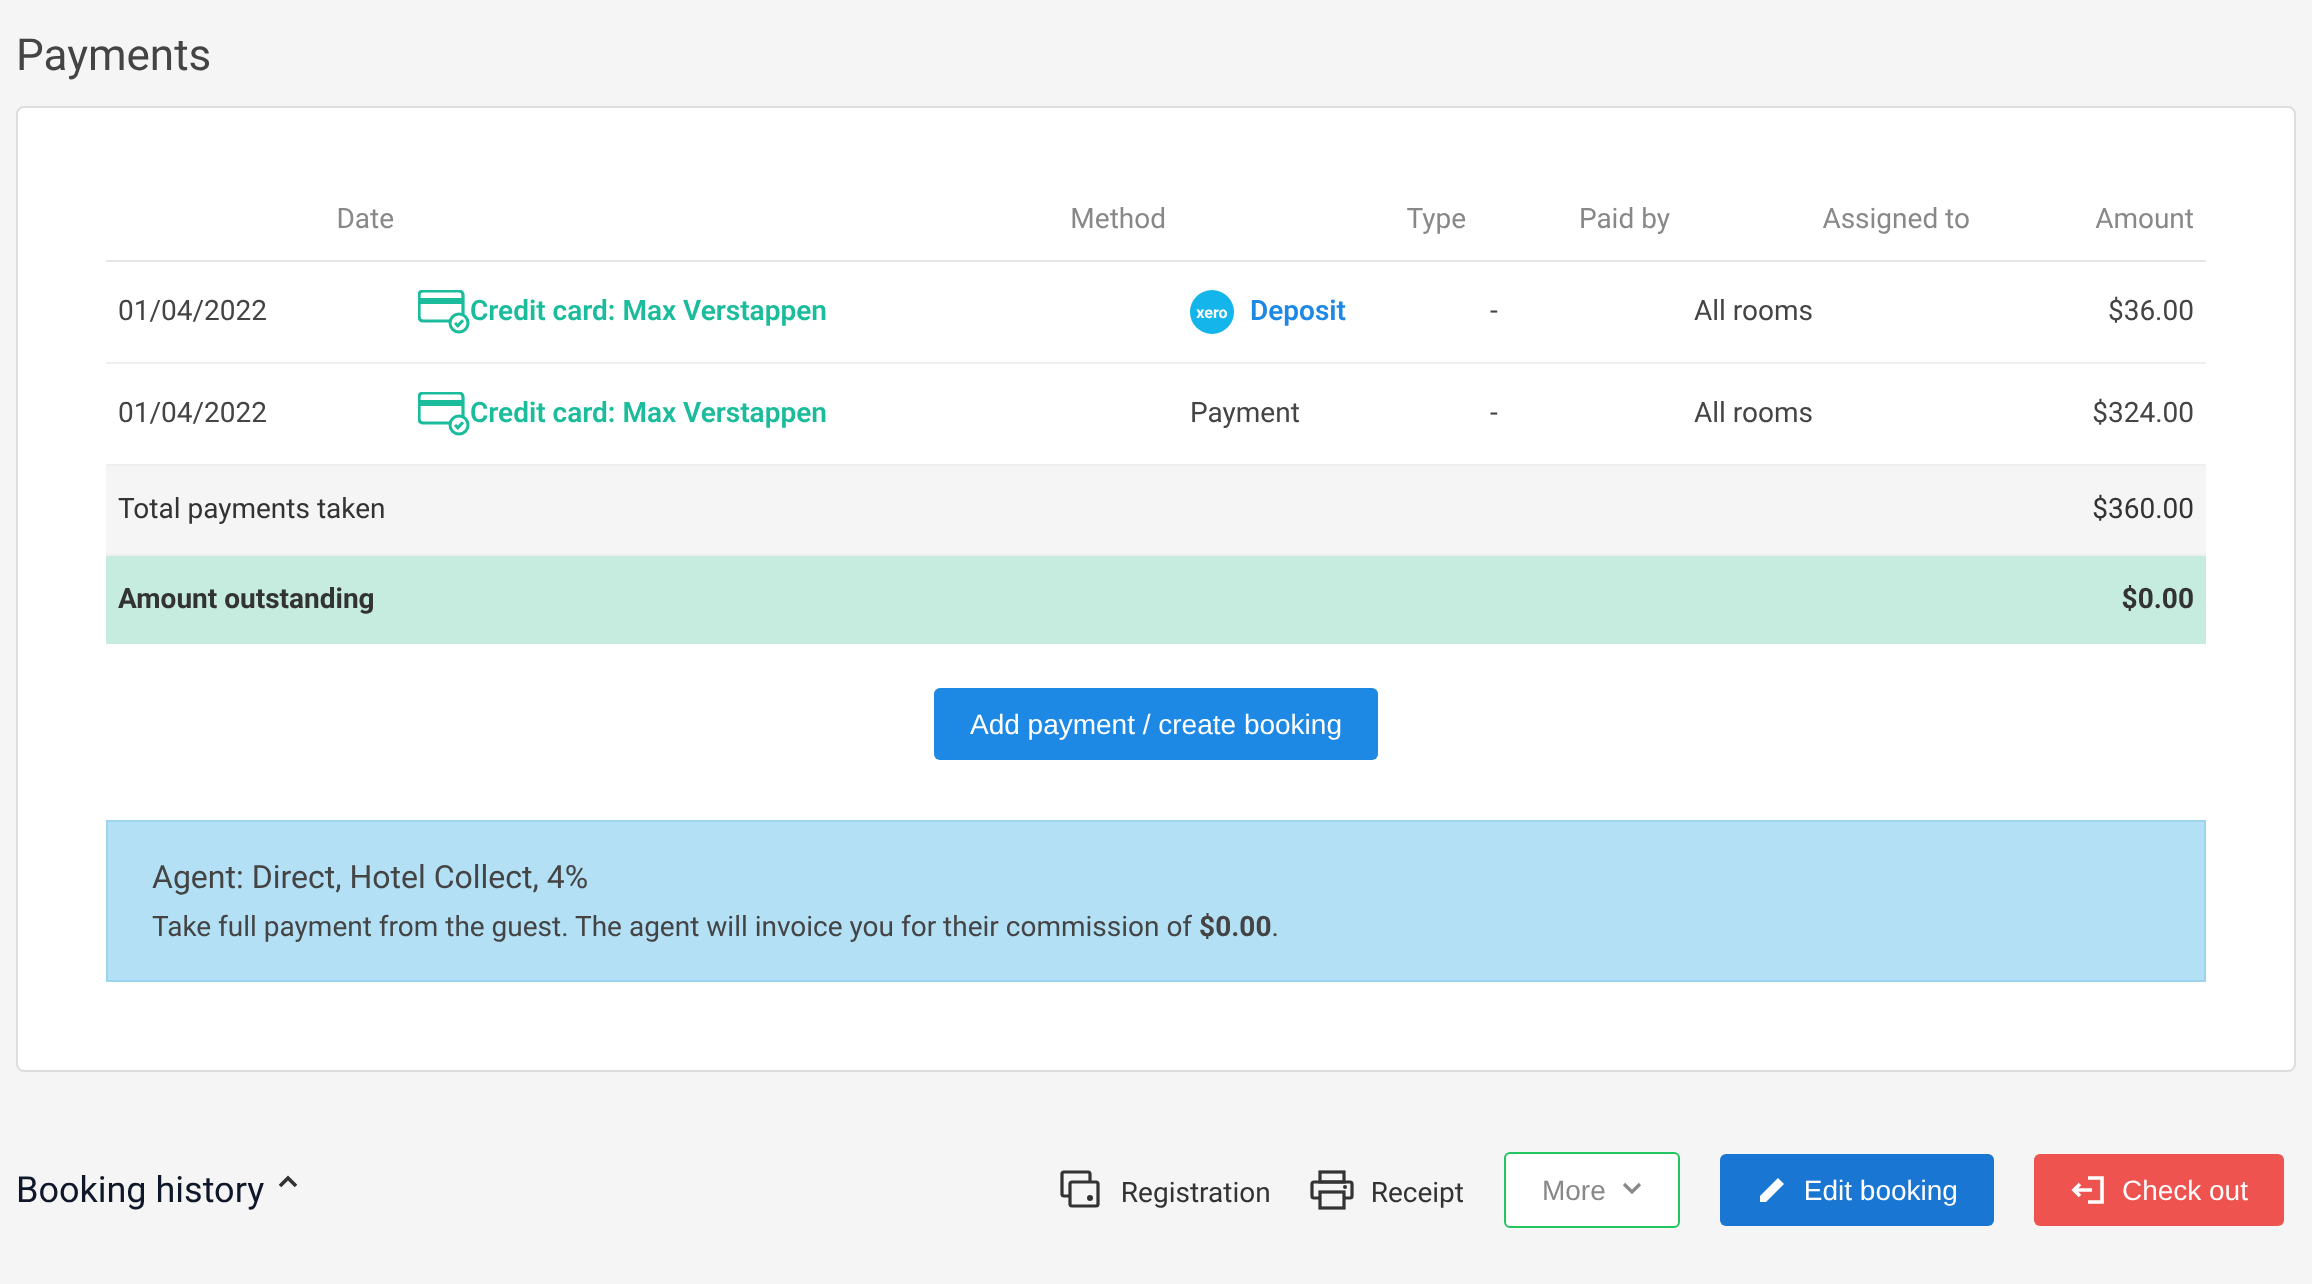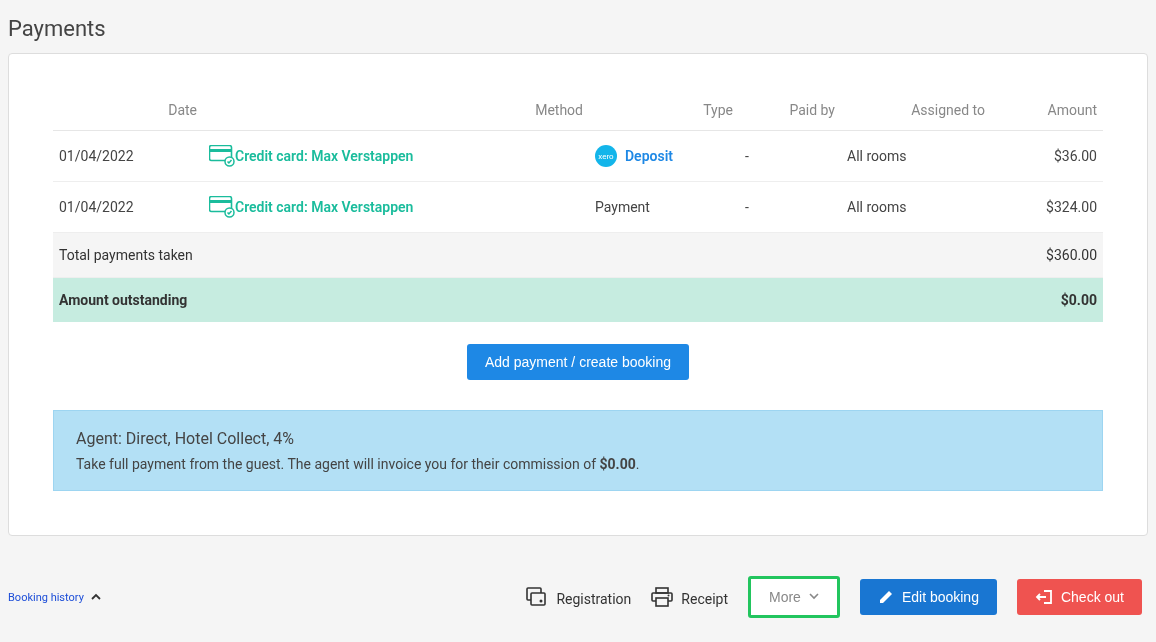--- a/index.html
+++ b/index.html
@@ -51,21 +51,21 @@
     .method-cell { display: flex; align-items: center; }
     .method-link { color: #1abc9c; font-weight: 600; cursor: pointer; }
     .cc-icon {
       display: inline-flex;
     }
     .type-cell { display: flex; align-items: center; gap: 8px; }
     .xero-badge {
       width: 22px; height: 22px; border-radius: 50%;
       background: #13b5ea; color: #fff; font-size: 8px;
       display: inline-flex; align-items: center; justify-content: center;
-      font-weight: 400;
+      font-weight: 700;
     }
     .deposit-link { color: #1e88e5; font-weight: 600; cursor: pointer; }
     tr.total-row td {
       background: #f5f5f5;
       font-weight: 400;
       color: #333;
     }
     tr.outstanding-row td {
       background: #c6ece0;
       font-weight: 700;
@@ -75,38 +75,38 @@
     .btn-row { text-align: center; margin: 22px 0 30px 0; }
     .btn {
       display: inline-flex; align-items: center; gap: 8px;
       padding: 10px 18px; border: none; border-radius: 3px;
       font-size: 14px; cursor: pointer; font-weight: 500;
     }
     .btn-blue { background: #1e88e5; color: #fff; }
     .btn-blue-dark { background: #1976d2; color: #fff; }
     .btn-red { background: #ef5350; color: #fff; }
     .btn-outline {
-      background: #fff; color: #888; border: 3px solid #22c55e;
+      background: #fff; color: #888; border: 1px solid #22c55e;
     }
     .info-panel {
       background: #b3e0f5;
       border: 1px solid #9dd5f1;
       padding: 18px 22px;
       color: #333;
     }
     .info-title { font-size: 16px; margin-bottom: 8px; color: #444; }
     .info-body { font-size: 14px; color: #444; }
     .info-body .strong { font-weight: 700; }
     .footer-bar {
       display: flex; align-items: center; justify-content: space-between;
       padding: 40px 6px 8px 0;
     }
     .booking-history {
       display: inline-flex; align-items: flex-start; gap: 6px;
-      color: #1d4ed8; cursor: pointer; font-size: 11px;
+      color: #0f172a; cursor: pointer; font-size: 18px;
     }
     .footer-actions { display: flex; align-items: center; gap: 20px; }
     .footer-item { display: inline-flex; align-items: flex-end; gap: 8px; color: #333; cursor: pointer; }
     .chev-down { display:inline-block; transform: translateY(-1px); }
     svg { display: block; }
   </style>
 </head>
 <body>
 
 <div class="page">

